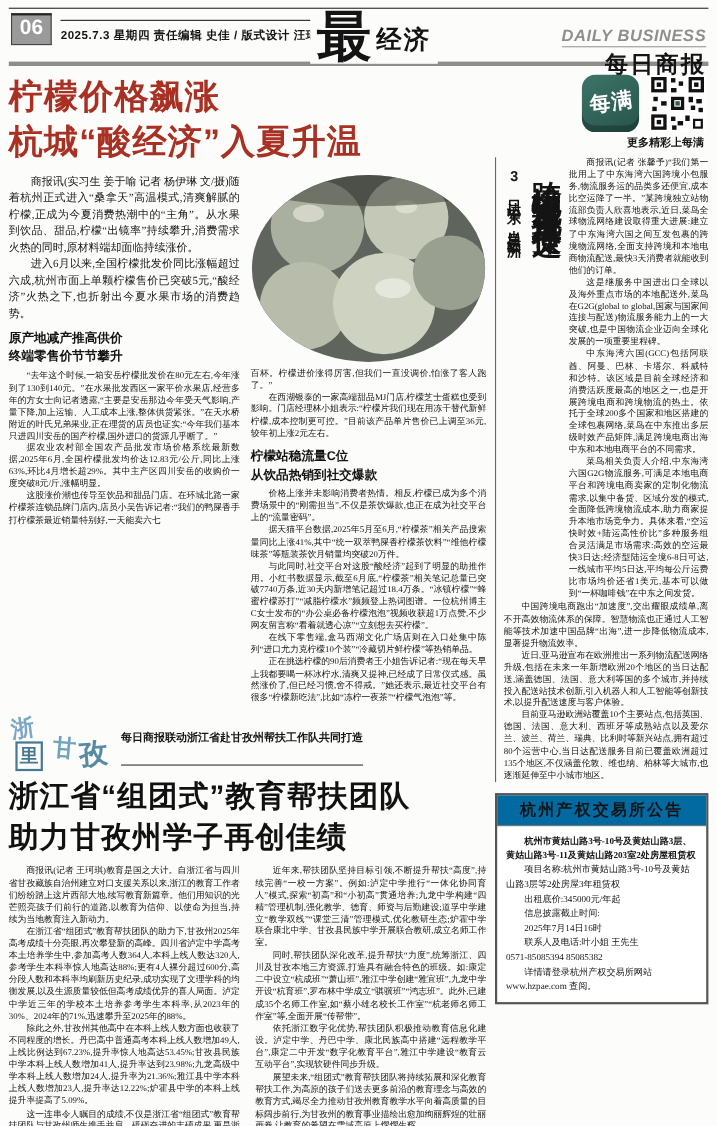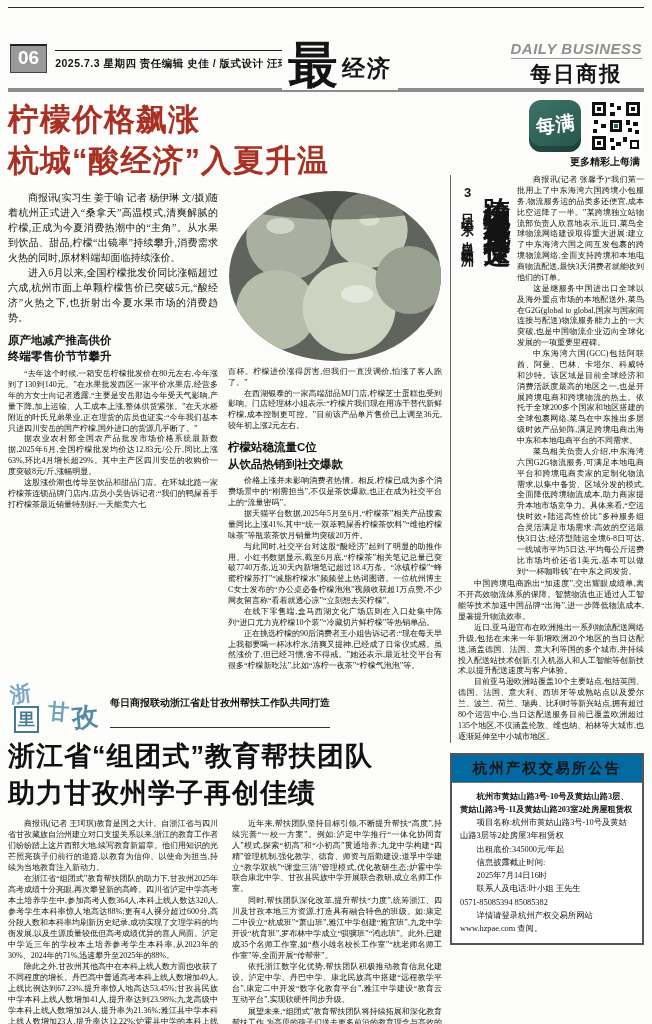--- a/index.html
+++ b/index.html
@@ -1,27 +1,27 @@
 <!DOCTYPE html>
 <html><head>
 <meta charset="utf-8">
 <style>
   *{box-sizing:border-box;margin:0;padding:0;}
   body{margin:0;background:#d8d8d4;font-family:"Liberation Sans",sans-serif;}
   .page{width:652px;height:1024px;background:#fcfcfa;margin:0 auto;position:relative;overflow:hidden;color:#141414;}
   
   .top-rule{height:1px;background:#2a2a2a;margin:7px 8px 0;}
-  .header{position:relative;height:48px;padding:4px 10px 0;margin-top:32px;}
+  .header{position:relative;height:48px;padding:4px 10px 0;}
   .hdr-left{display:flex;align-items:flex-start;gap:8px;}
   .pageno{background:#9a9a9a;color:#fff;font-weight:bold;font-size:19px;padding:2px 7px 3px;border:1px solid #444;border-top:2px solid #222;line-height:1.1;}
   .dateline{border-top:1px solid #222;padding-top:6px;margin-top:6px;font-size:10.5px;font-weight:bold;letter-spacing:.5px;width:330px;}
   .section-logo{position:absolute;left:282px;top:2px;display:flex;align-items:flex-end;background:#fcfcfa;padding:0 6px;z-index:3;}
   .zui{font-family:"Liberation Serif",serif;font-size:50px;font-weight:bold;line-height:.95;}
   .jingji{font-size:23px;font-weight:900;letter-spacing:2px;margin:0 0 6px 4px;}
-  .masthead{position:absolute;right:10px;top:0;text-align:center;}
+  .masthead{position:absolute;right:10px;top:16px;text-align:right;}
   .mast-en{font-size:15px;font-weight:900;color:#8f8f8f;letter-spacing:.5px;font-style:italic;}
   .mast-cn{font-size:21px;font-weight:900;letter-spacing:2px;border-top:1px solid #999;margin-top:1px;padding-top:1px;}
   .thick-rule{height:4px;background:#8d8d8d;margin:0 8px;}
   
   .content{display:flex;padding:6px 8px 0;gap:8px;}
   .main-col{width:434px;flex:none;}
   .right-col{flex:1;min-width:0;}
   
   .h1{color:#a93124;font-weight:900;font-size:31px;line-height:1.32;letter-spacing:1px;margin:2px 0 8px;}
   .lemon-cols{display:flex;gap:10px;}

